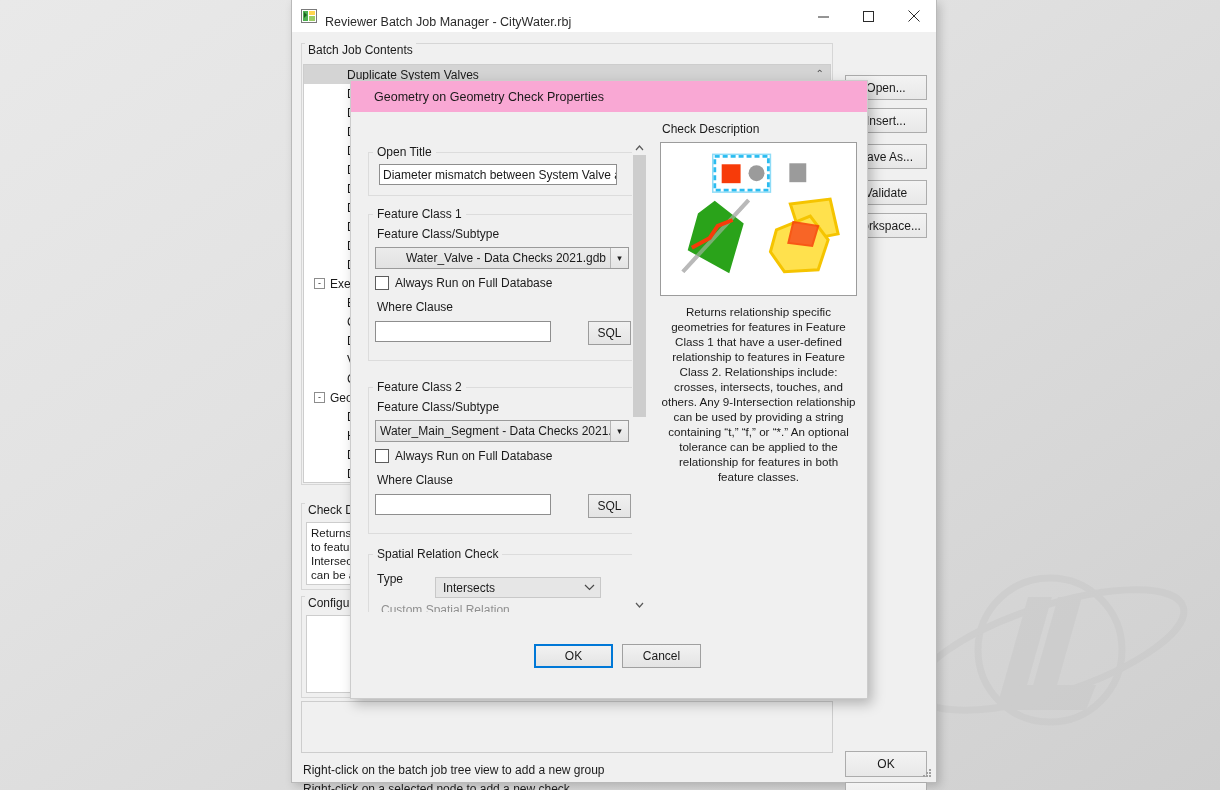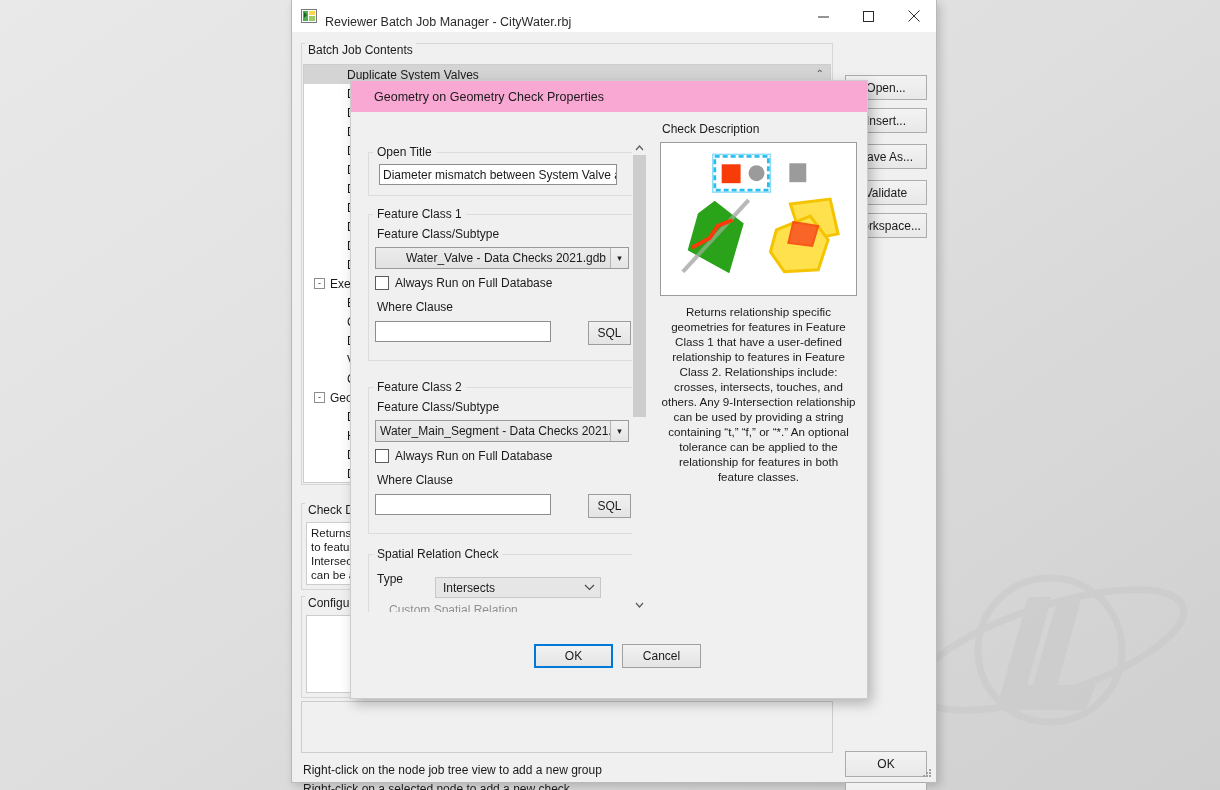--- a/index.html
+++ b/index.html
@@ -332,21 +332,21 @@
       </div>
     </div>
 
     <div class="mw-groupbox" id="config-box">
       <div class="mw-group-title">Configurat</div>
       <div id="config-inner"></div>
     </div>
 
     <div id="bottom-frame"></div>
 
-    <div class="hint-line" style="top:730px;">Right-click on the node job tree view to add a new group</div>
+    <div class="hint-line" style="top:730px;">Right-click on the batch job tree view to add a new group</div>
     <div class="hint-line" style="top:749px;">Right-click on a selected node to add a new check</div>
 
     <div class="mw-bottom-btn" style="top:718px;">
         <span>OK</span>
       </div>
     <div class="mw-bottom-btn" style="top:749px;">
         <span>Cancel</span>
       </div>
 
     <svg id="resize-grip" viewBox="0 0 10 10">
@@ -417,21 +417,21 @@
         <div class="dlg-group-title">Spatial Relation Check</div>
         <div class="lbl" style="left:8px;top:17px;">Type</div>
         <div class="combo flat" style="left:66px;top:11px;width:166px;height:21px;margin-top:11px;">
           <div class="combo-text">Intersects</div>
           <div class="combo-arrow">
             <svg width="11" height="7" viewBox="0 0 11 7">
                 <polyline points="1,1 5.5,5.5 10,1" fill="none" stroke="#4a4a4a" stroke-width="1.2"></polyline>
               </svg>
           </div>
         </div>
-        <div class="lbl dim" style="left:20px;top:48px;text-decoration:underline;">Custom Spatial Relation</div>
+        <div class="lbl dim" style="left:12px;top:48px;text-decoration:underline;">Custom Spatial Relation</div>
 
       </div>
     </div>
 
     <div class="vscroll" style="left:281px;top:28px;bottom:86px;">
       <div class="arrow">
         <svg width="9" height="6" viewBox="0 0 9 6">
             <polyline points="1,5 4.5,1 8,5" fill="none" stroke="#5a5a5a" stroke-width="1.2"></polyline>
           </svg>
       </div>

